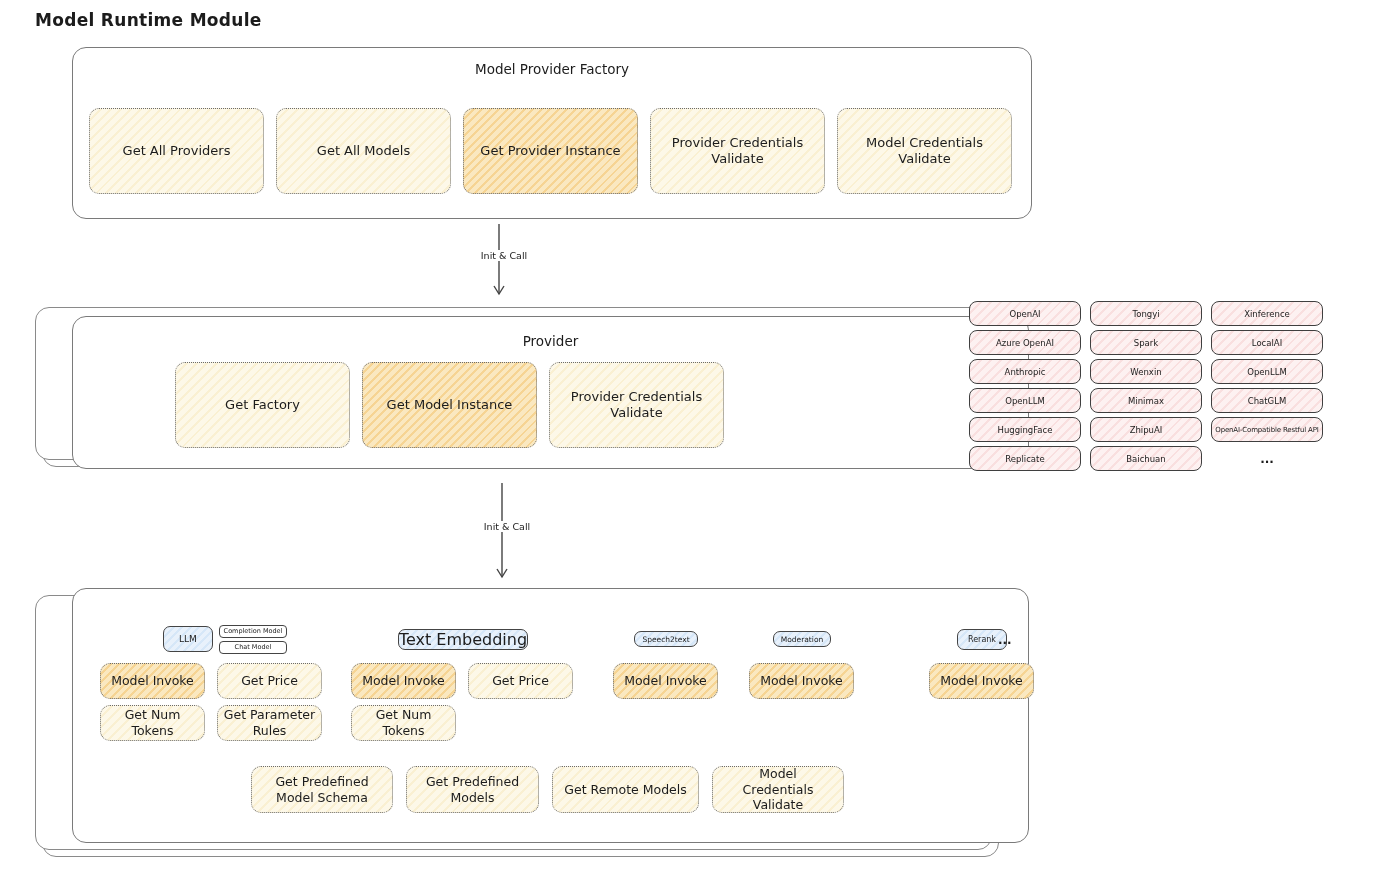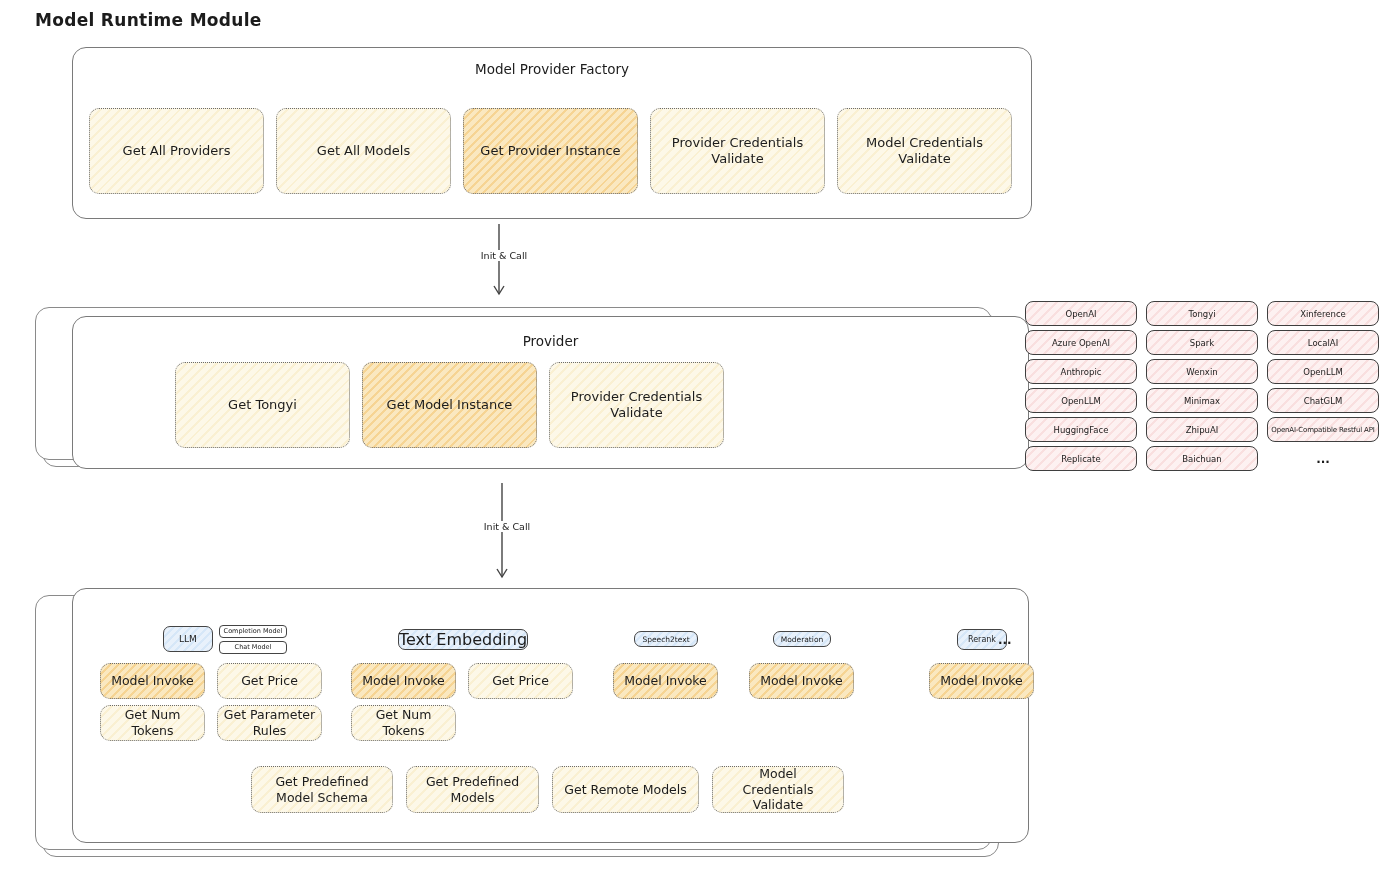--- a/index.html
+++ b/index.html
@@ -24,21 +24,21 @@
   .btn.bt{height:47px;font-size:12.5px;}
   .bt:nth-child(1){width:142px;}
   .bt:nth-child(2){width:133px;}
   .bt:nth-child(3){width:147px;}
   .bt:nth-child(4){width:132px;}
 
   #factory-buttons{position:absolute;left:16px;top:60px;display:flex;gap:12px;}
   #provider-buttons{position:absolute;left:102px;top:45px;display:flex;gap:12px;}
 
   
-  #provider-grid{position:absolute;left:1025px;top:301px;display:grid;
+  #provider-grid{position:absolute;left:969px;top:301px;display:grid;
        grid-template-columns:repeat(3,112px);column-gap:9px;row-gap:4px;}
   .pill{box-sizing:border-box;height:25px;border:1.5px solid #3f3f3f;border-radius:8px;
        display:flex;align-items:center;justify-content:center;font-size:8.5px;
        background:repeating-linear-gradient(135deg,#f9dfdf 0 2px,#fdf1f1 2px 7px);
        white-space:nowrap;overflow:hidden;}
   .pill.tight{font-size:7px;letter-spacing:-0.15px;}
   .pill.plain{border:none;background:none;font-size:12px;font-weight:600;}
 
   
   .group{position:absolute;top:34px;display:flex;flex-direction:column;}
@@ -90,21 +90,21 @@
   <line x1="7" y1="0" x2="7" y2="70" stroke="#444" stroke-width="1.4"></line>
   <polyline points="2,62 7,70 12,62" fill="none" stroke="#444" stroke-width="1.4"></polyline>
 </svg>
 <div class="arrow-label" style="left:462px;top:250px;width:76px;">Init &amp; Call</div>
 
 <div class="layer" style="left:42px;top:314px;width:957px;height:153px;"></div>
 <div class="layer" style="left:35px;top:307px;width:957px;height:153px;"></div>
 <div class="card" style="left:28px;top:316px;width:957px;height:153px;">
   <div class="sec-title" style="top:16px;">Provider</div>
   <div id="provider-buttons">
-      <div class="btn big">Get Tongyi</div>
+      <div class="btn big">Get Factory</div>
       <div class="btn big hl">Get Model Instance</div>
       <div class="btn big">Provider Credentials Validate</div>
     </div>
 </div>
 
 <div id="provider-grid">
     <div class="pill">OpenAI</div>
     <div class="pill">Tongyi</div>
     <div class="pill">Xinference</div>
     <div class="pill">Azure OpenAI</div>

